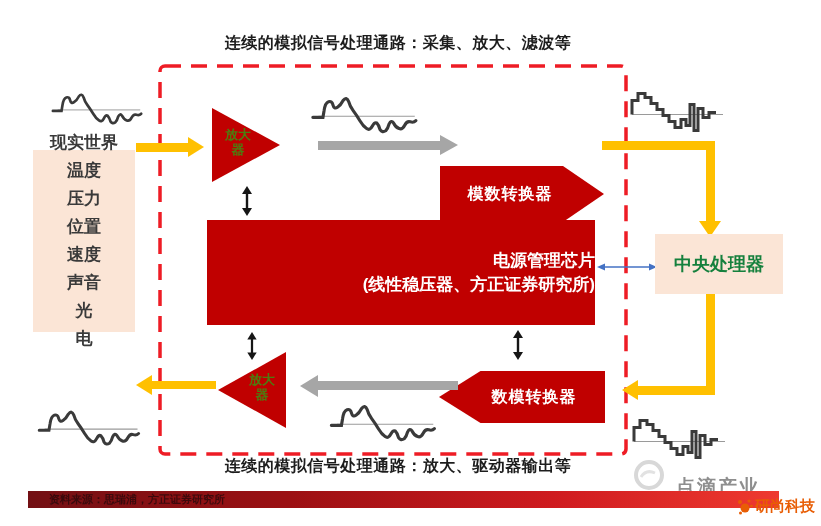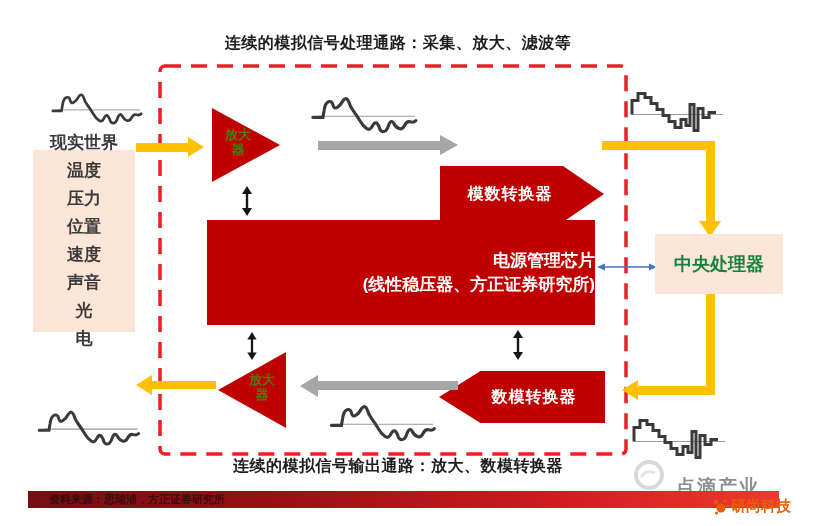--- a/index.html
+++ b/index.html
@@ -35,21 +35,21 @@
                 background:linear-gradient(90deg,#731014 0%,#9c1013 35%,#cf1b1f 70%,#ee3a30 100%);
                 font-size:11px; font-weight:bold; color:rgba(40,8,10,0.78); padding-left:21px; }
   .yanshang { display:flex; align-items:center; gap:2px; font-size:15px; font-weight:bold; color:#e85d04; }
 </style>
 </head>
 <body>
 
 <div class="canvas">
 
   <div class="abs caption" style="left:168px; top:33px;">连续的模拟信号处理通路：采集、放大、滤波等</div>
-  <div class="abs caption" style="left:168px; top:456px;">连续的模拟信号输出通路：放大、数模转换器</div>
+  <div class="abs caption" style="left:168px; top:456px;">连续的模拟信号处理通路：放大、驱动器输出等</div>
 
   <svg class="abs" style="left:158px; top:64px;" width="470" height="392">
     <rect x="2" y="2" width="466" height="388" rx="5" fill="none" stroke="#ee1c25" stroke-width="3.5" stroke-dasharray="16 10"></rect>
   </svg>
 
   <div class="abs real-world" style="left:33px; top:150px;">
     <div>现实世界</div>
     <div>温度</div>
     <div>压力</div>
     <div>位置</div>
@@ -163,21 +163,21 @@
   <svg class="abs" style="left:631px; top:458px;" width="38" height="34" viewBox="0 0 38 34">
     <circle cx="18" cy="17" r="13" fill="none" stroke="#d8d8d8" stroke-width="4"></circle>
     <path d="M10,19 q5,-8 14,-4" fill="none" stroke="#e2e2e2" stroke-width="3"></path>
   </svg>
   <div class="abs wm-gray" style="left:676px; top:461px;">点滴产业</div>
 
   <div class="abs source-bar" style="left:28px; top:491px;">
     <span>资料来源：思瑞浦，方正证券研究所</span>
   </div>
 
-  <div class="abs yanshang" style="left:713px; top:497px;">
+  <div class="abs yanshang" style="left:737px; top:497px;">
     <svg width="16" height="18" viewBox="0 0 16 18">
       <circle cx="8" cy="10" r="4.5" fill="#e85d04"></circle>
       <circle cx="3" cy="4" r="2" fill="#e85d04"></circle>
       <circle cx="12" cy="3" r="1.6" fill="#e85d04"></circle>
       <circle cx="14.5" cy="8" r="1.3" fill="#e85d04"></circle>
       <circle cx="3.5" cy="15" r="1.5" fill="#e85d04"></circle>
     </svg>
     <span>研尚科技</span>
   </div>
 

